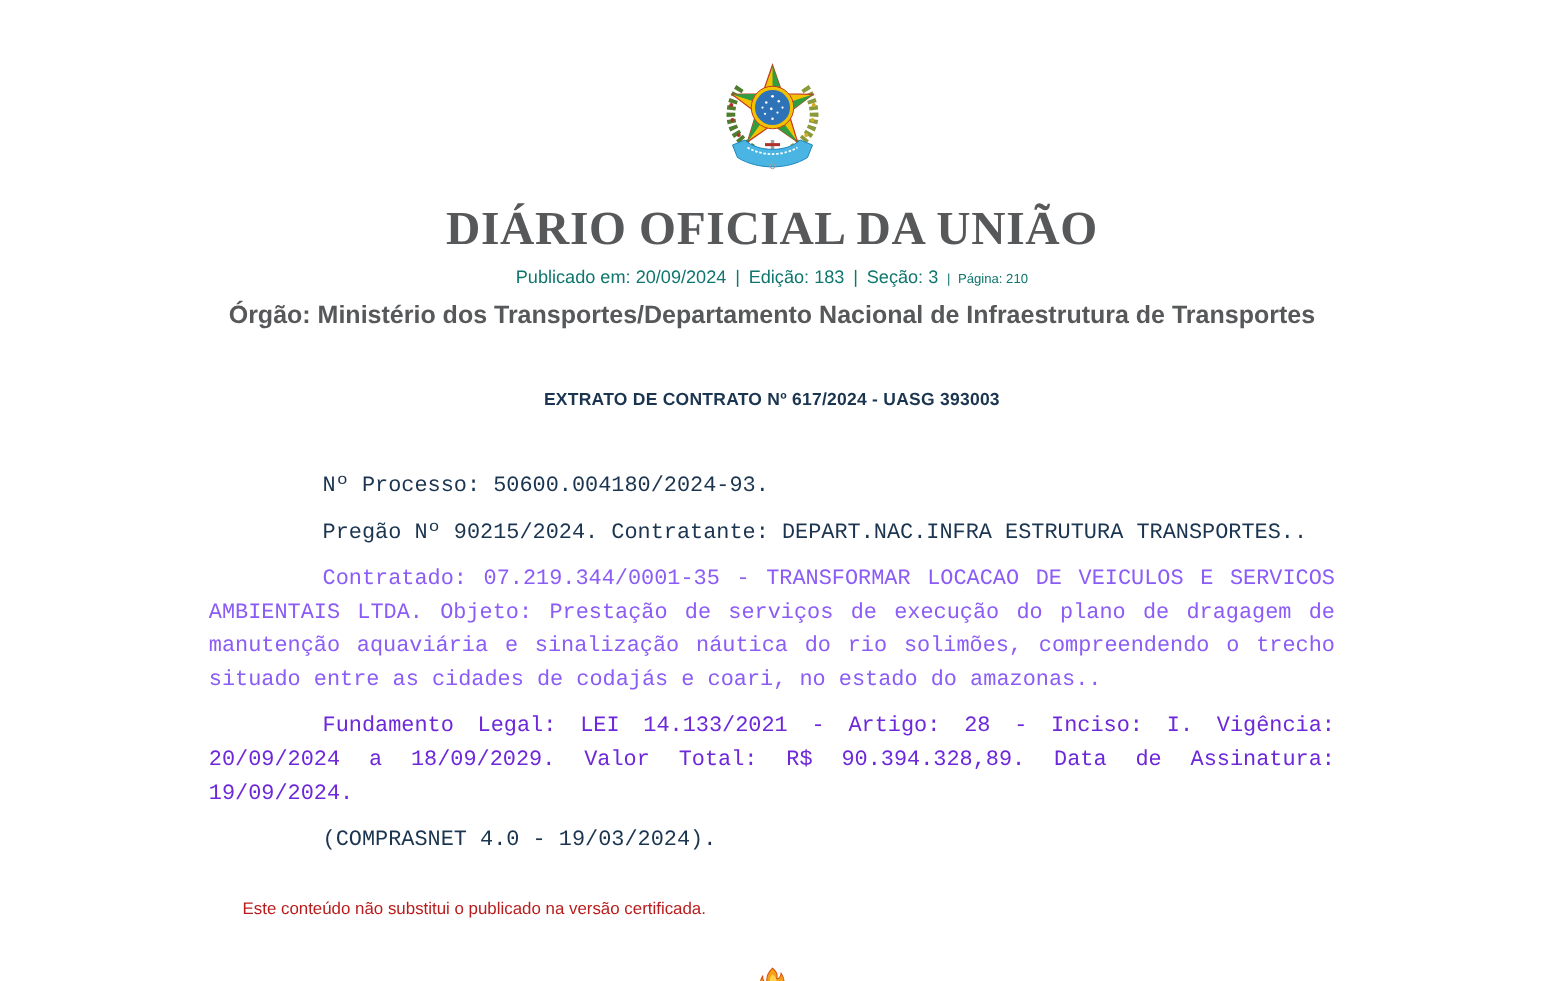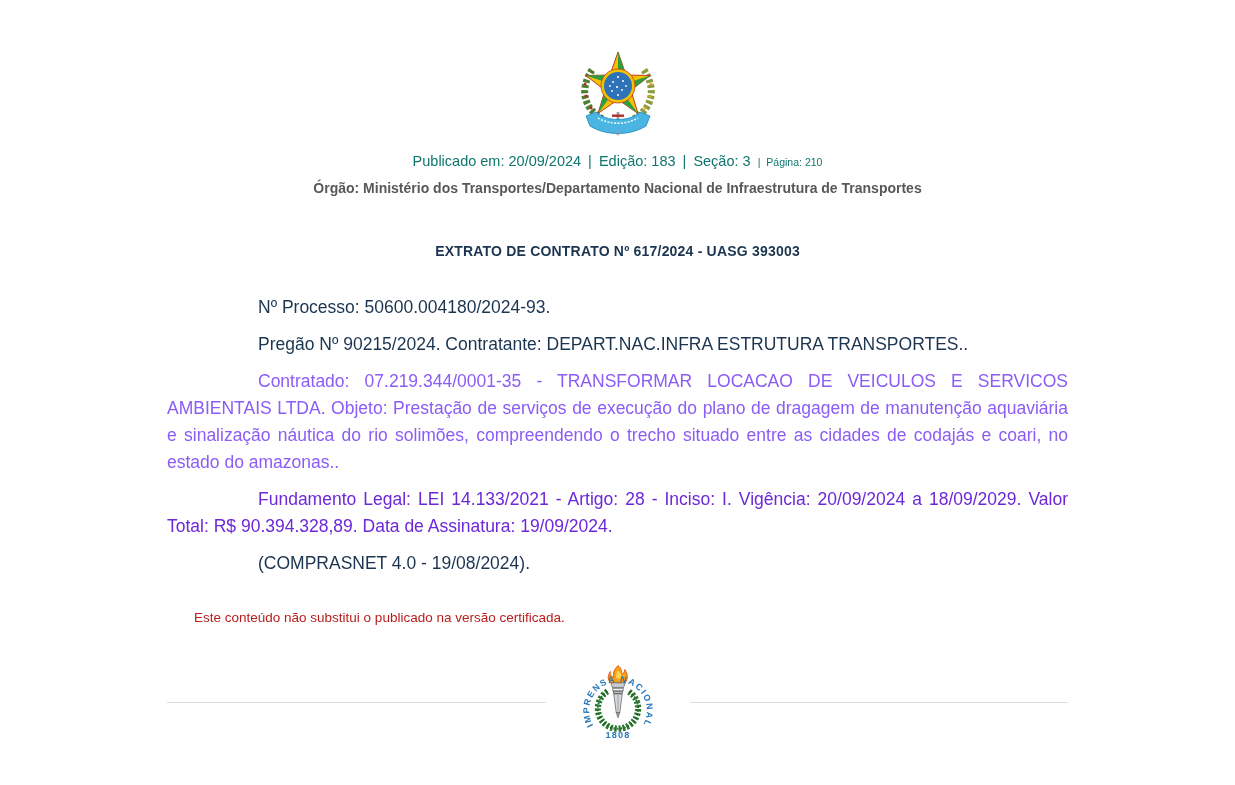--- a/index.html
+++ b/index.html
@@ -25,34 +25,34 @@
     text-align: center;
     color: #0f766e;
     font-size: 14.5px;
     margin-top: 9px;
   }
   .pub-meta .sep { margin: 0 3px; }
   .pub-meta .meta-small { font-size: 10.5px; }
   .organ-line {
     text-align: center;
     color: #57585a;
-    font-size: 14px;
+    font-size: 20px;
     font-weight: 700;
     margin-top: 11px;
   }
   
   .article-heading {
     text-align: center;
     color: #1b3550;
     font-size: 14px;
     font-weight: 700;
     margin: 47px 0 0 0;
     letter-spacing: 0.2px;
   }
-  .article-body { margin-top: 35px; }
+  .article-body { margin-top: 49px; font-family: Liberation Mono, monospace; }
   .body-par {
     color: #1b3550;
     font-size: 17.5px;
     line-height: 27px;
     text-align: justify;
     text-indent: 91px;
     margin: 0 0 10px 0;
   }
   .disclaimer {
     color: #e23b41;
@@ -123,20 +123,21 @@
 
         <rect x="46.6" y="72" width="2.8" height="8" fill="#9aa0a6"></rect>
         <rect x="42" y="74.5" width="12" height="2.4" fill="#b0302a"></rect>
 
         <path d="M16,76 L26,72 C36,82 60,82 70,72 L80,76 L76,86 C60,96 36,96 20,86 Z" stroke="#1b86c0" stroke-width="0.8" fill="#4ab5e2"></path>
         <path d="M28,78 C40,85 56,85 68,78" fill="none" stroke="#ffffff" stroke-width="1.4" stroke-dasharray="2 1.4"></path>
         <circle cx="48" cy="93" r="2" fill="none" stroke="#9aa0a6" stroke-width="0.8"></circle>
       </svg>
     </div>
 
+    <h1 class="gazette-title">DIÁRIO OFICIAL DA UNIÃO</h1>
 
     <div class="pub-meta">
       <span>Publicado em:</span>
       <span>20/09/2024</span>
       <span class="sep">|</span>
       <span>Edição:</span>
       <span>183</span>
       <span class="sep">|</span>
       <span>Seção:</span>
       <span>3</span>
@@ -154,21 +155,21 @@
   </header>
 
   <main>
     <h2 class="article-heading" style="color: rgb(27, 53, 80);">EXTRATO DE CONTRATO Nº 617/2024 - UASG 393003</h2>
 
     <div class="article-body">
       <p class="body-par" style="color: rgb(27, 53, 80);">Nº Processo: 50600.004180/2024-93.</p>
       <p class="body-par" style="color: rgb(27, 53, 80);">Pregão Nº 90215/2024. Contratante: DEPART.NAC.INFRA ESTRUTURA TRANSPORTES..</p>
       <p class="body-par" style="color: #8b5cf6;">Contratado: 07.219.344/0001-35 - TRANSFORMAR LOCACAO DE VEICULOS E SERVICOS AMBIENTAIS LTDA. Objeto: Prestação de serviços de execução do plano de dragagem de manutenção aquaviária e sinalização náutica do rio solimões, compreendendo o trecho situado entre as cidades de codajás e coari, no estado do amazonas..</p>
       <p class="body-par" style="color: #6d28d9;">Fundamento Legal: LEI 14.133/2021 - Artigo: 28 - Inciso: I. Vigência: 20/09/2024 a 18/09/2029. Valor Total: R$ 90.394.328,89. Data de Assinatura: 19/09/2024.</p>
-      <p class="body-par" style="color: rgb(27, 53, 80);">(COMPRASNET 4.0 - 19/08/2024).</p>
+      <p class="body-par" style="color: rgb(27, 53, 80);">(COMPRASNET 4.0 - 19/03/2024).</p>
     </div>
 
     <p class="disclaimer" style="color: #b91c1c; margin-left: 27px;">Este conteúdo não substitui o publicado na versão certificada.</p>
   </main>
 
   <footer class="page-footer">
     <div class="footer-rule"></div>
     <div class="footer-logo-wrap">
       
       <svg width="92" height="82" viewBox="0 0 96 84" aria-hidden="true">

